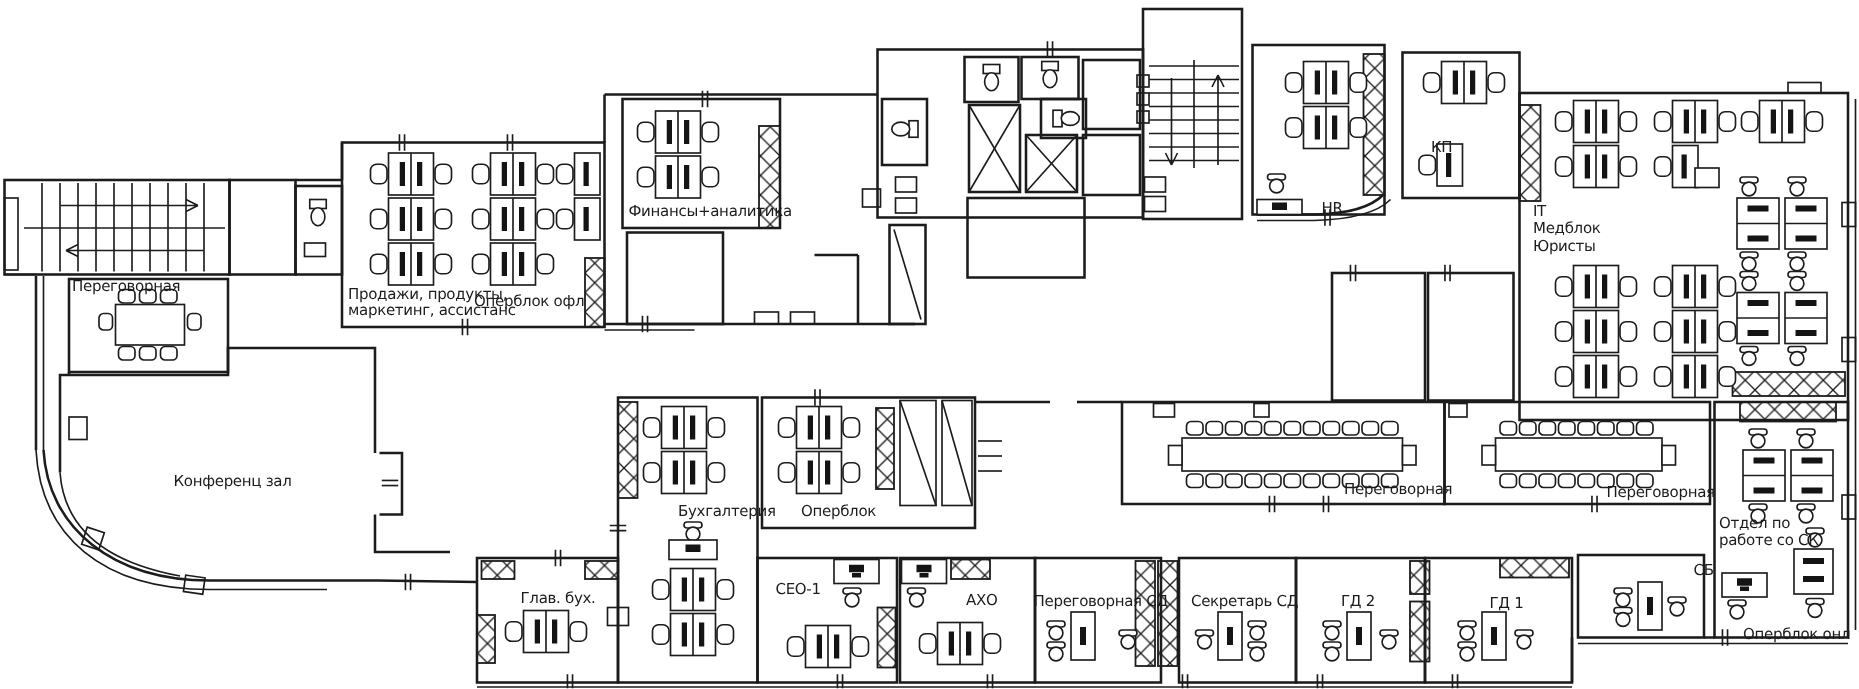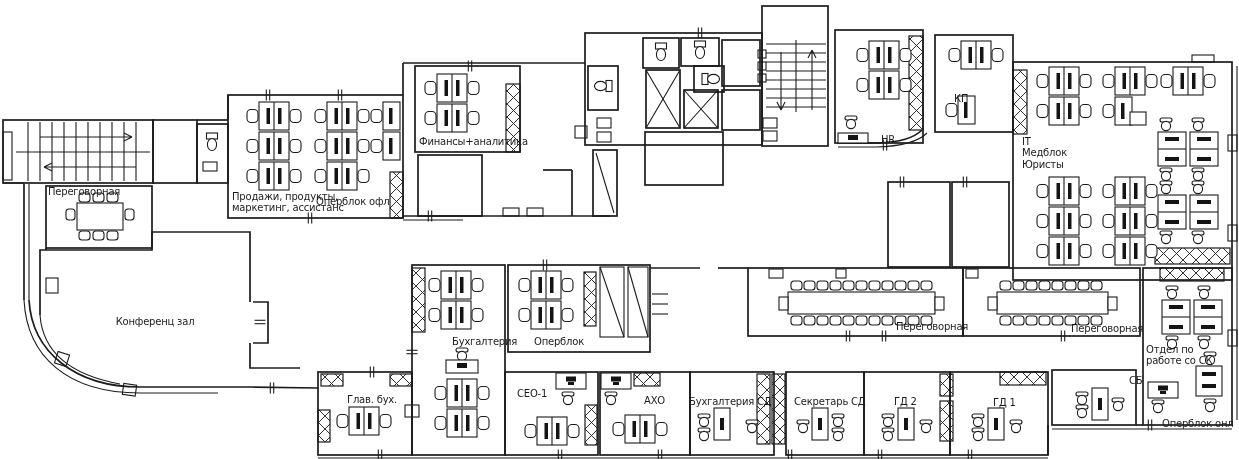--- a/index.html
+++ b/index.html
@@ -495,21 +495,21 @@
 <div class="lbl" style="left:881px;top:117px;margin-top:17px;">HR</div>
 <div class="lbl" style="left:954px;top:93px;text-align:right;">КП</div>
 <div class="lbl" style="left:1022px;top:136px;">IT
 Медблок
 Юристы</div>
 <div class="lbl" style="left:452px;top:336px;">Бухгалтерия</div>
 <div class="lbl" style="left:534px;top:336px;">Оперблок</div>
 <div class="lbl" style="left:347px;top:394px;">Глав. бух.</div>
 <div class="lbl" style="left:517px;top:388px;">СЕО-1</div>
 <div class="lbl" style="left:644px;top:395px;">АХО</div>
-<div class="lbl" style="left:689px;top:396px;">Бухгалтерия СД</div>
+<div class="lbl" style="left:689px;top:396px;">Переговорная СД</div>
 <div class="lbl" style="left:794px;top:396px;">Секретарь СД</div>
 <div class="lbl" style="left:894px;top:396px;">ГД 2</div>
 <div class="lbl" style="left:993px;top:397px;">ГД 1</div>
 <div class="lbl" style="left:1081px;top:375px;margin-left:48px;">СБ</div>
 <div class="lbl" style="left:896px;top:321px;">Переговорная</div>
 <div class="lbl" style="left:1071px;top:323px;">Переговорная</div>
 <div class="lbl" style="left:1146px;top:344px;">Отдел по
 работе со СК</div>
 <div class="lbl" style="left:1162px;top:418px;">Оперблок онл</div>
 </div>

